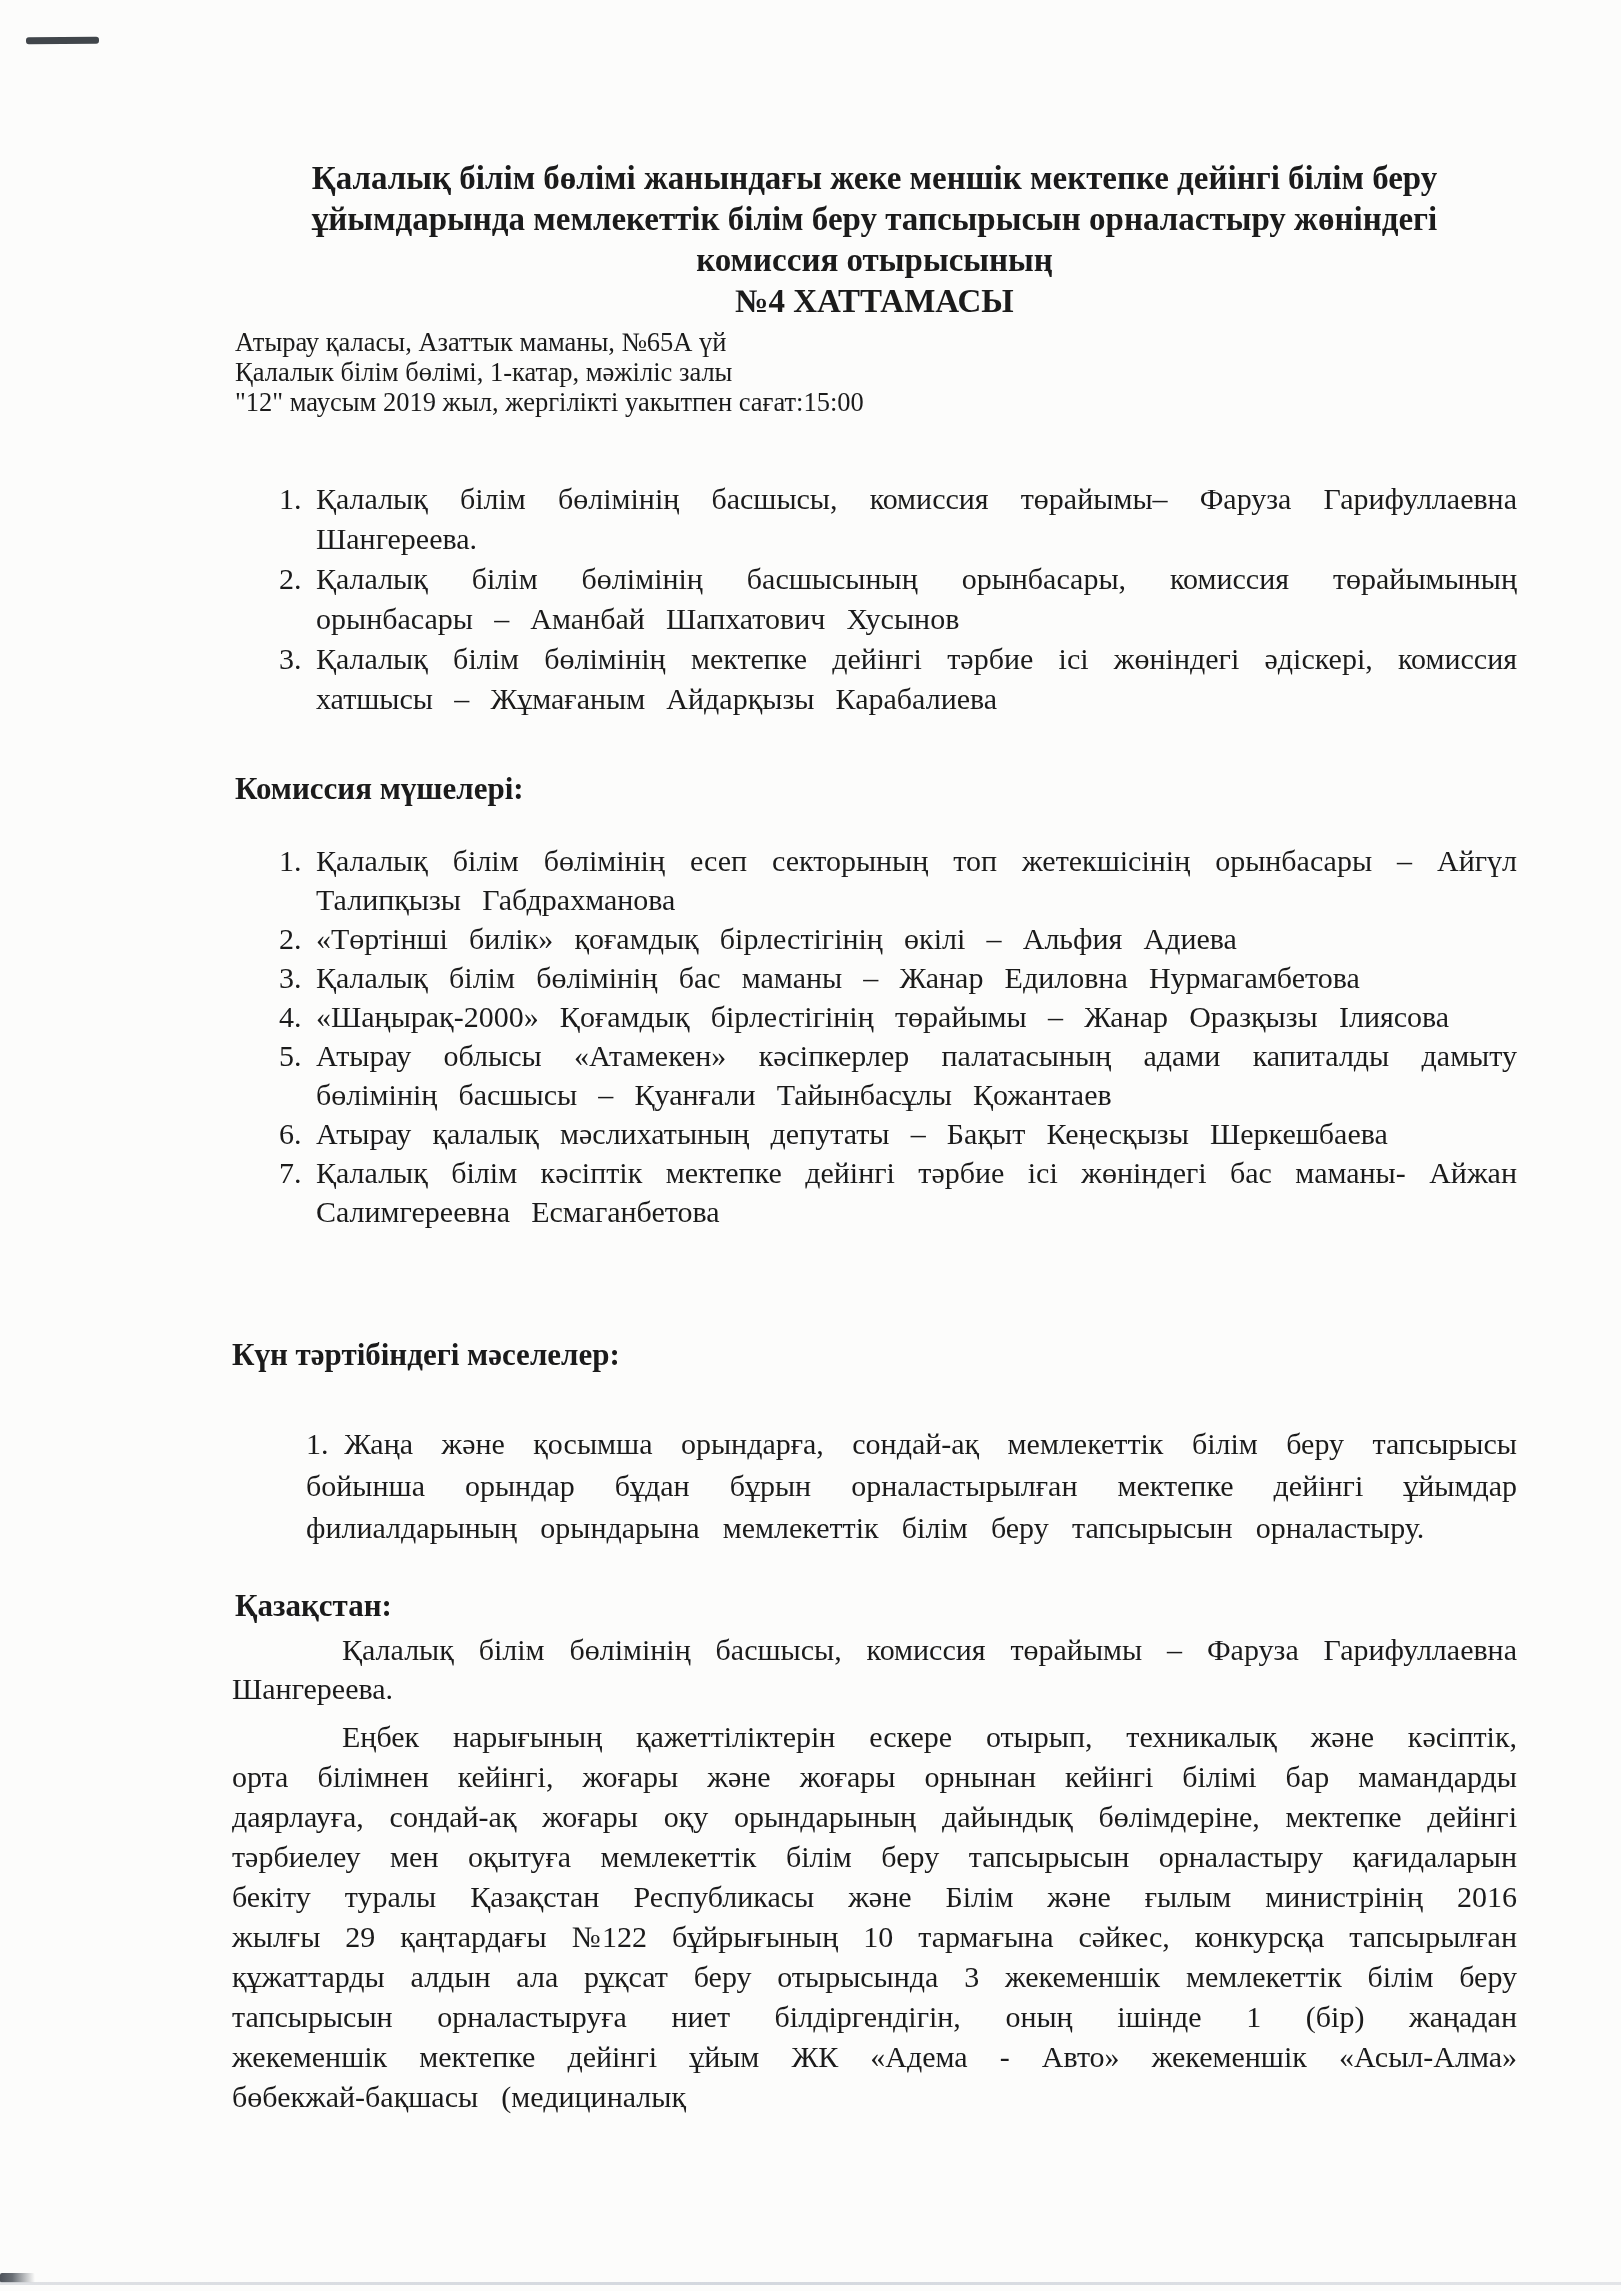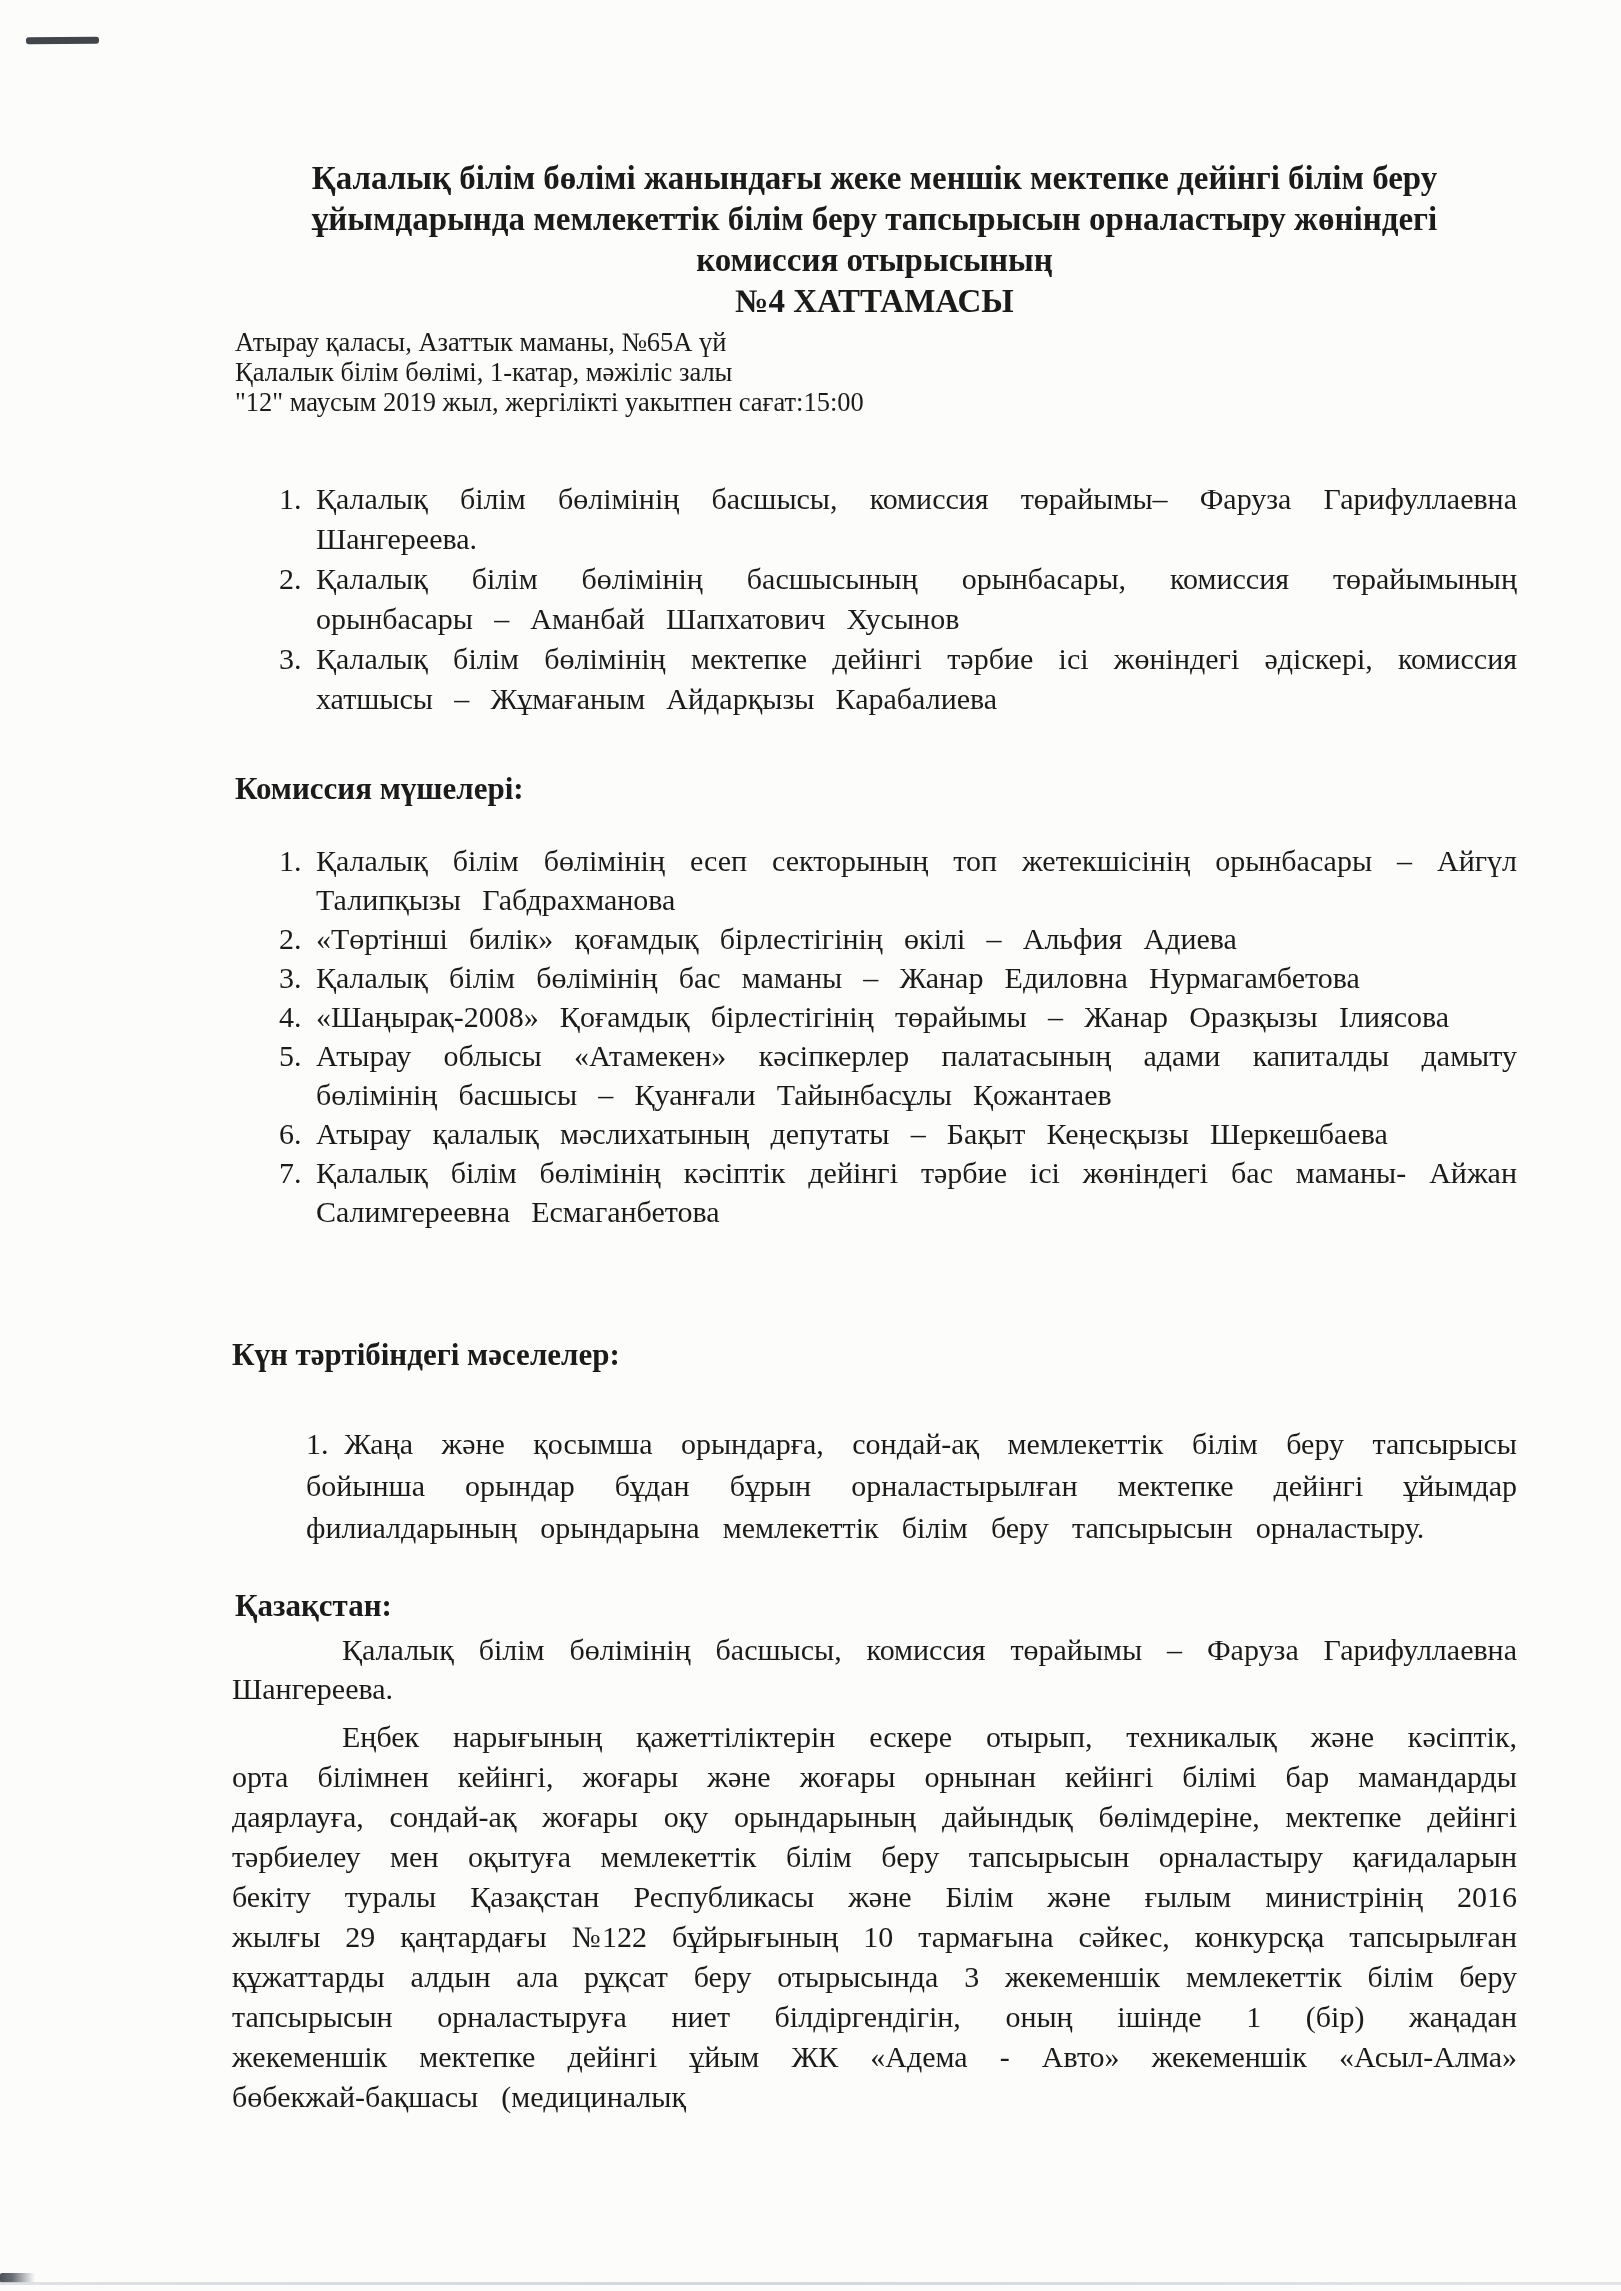--- a/index.html
+++ b/index.html
@@ -120,33 +120,33 @@
     <li>
       <span class="num">2.</span>
       <span class="txt">«Төртінші билік» қоғамдық бірлестігінің өкілі – Альфия Адиева</span>
     </li>
     <li>
       <span class="num">3.</span>
       <span class="txt">Қалалық білім бөлімінің бас маманы – Жанар Едиловна Нурмагамбетова</span>
     </li>
     <li>
       <span class="num">4.</span>
-      <span class="txt">«Шаңырақ-2008» Қоғамдық бірлестігінің төрайымы – Жанар Оразқызы Ілиясова</span>
+      <span class="txt">«Шаңырақ-2000» Қоғамдық бірлестігінің төрайымы – Жанар Оразқызы Ілиясова</span>
     </li>
     <li>
       <span class="num">5.</span>
       <span class="txt">Атырау облысы «Атамекен» кәсіпкерлер палатасының адами капиталды дамыту бөлімінің басшысы – Қуанғали Тайынбасұлы Қожантаев</span>
     </li>
     <li>
       <span class="num">6.</span>
       <span class="txt">Атырау қалалық мәслихатының депутаты – Бақыт Кеңесқызы Шеркешбаева</span>
     </li>
     <li>
       <span class="num">7.</span>
-      <span class="txt">Қалалық білім бөлімінің кәсіптік дейінгі тәрбие ісі жөніндегі бас маманы- Айжан Салимгереевна Есмаганбетова</span>
+      <span class="txt">Қалалық білім кәсіптік мектепке дейінгі тәрбие ісі жөніндегі бас маманы- Айжан Салимгереевна Есмаганбетова</span>
     </li>
   </ol>
 
   <h2 class="h-agenda">Күн тәртібіндегі мәселелер:</h2>
 
   <div class="agenda-item">
     <span class="num">1.</span><span>Жаңа және қосымша орындарға, сондай-ақ мемлекеттік білім беру тапсырысы бойынша орындар бұдан бұрын орналастырылған мектепке дейінгі ұйымдар филиалдарының орындарына мемлекеттік білім беру тапсырысын орналастыру.</span>
   </div>
 
   <h2 class="h-left h-heard">Қазақстан:</h2>

